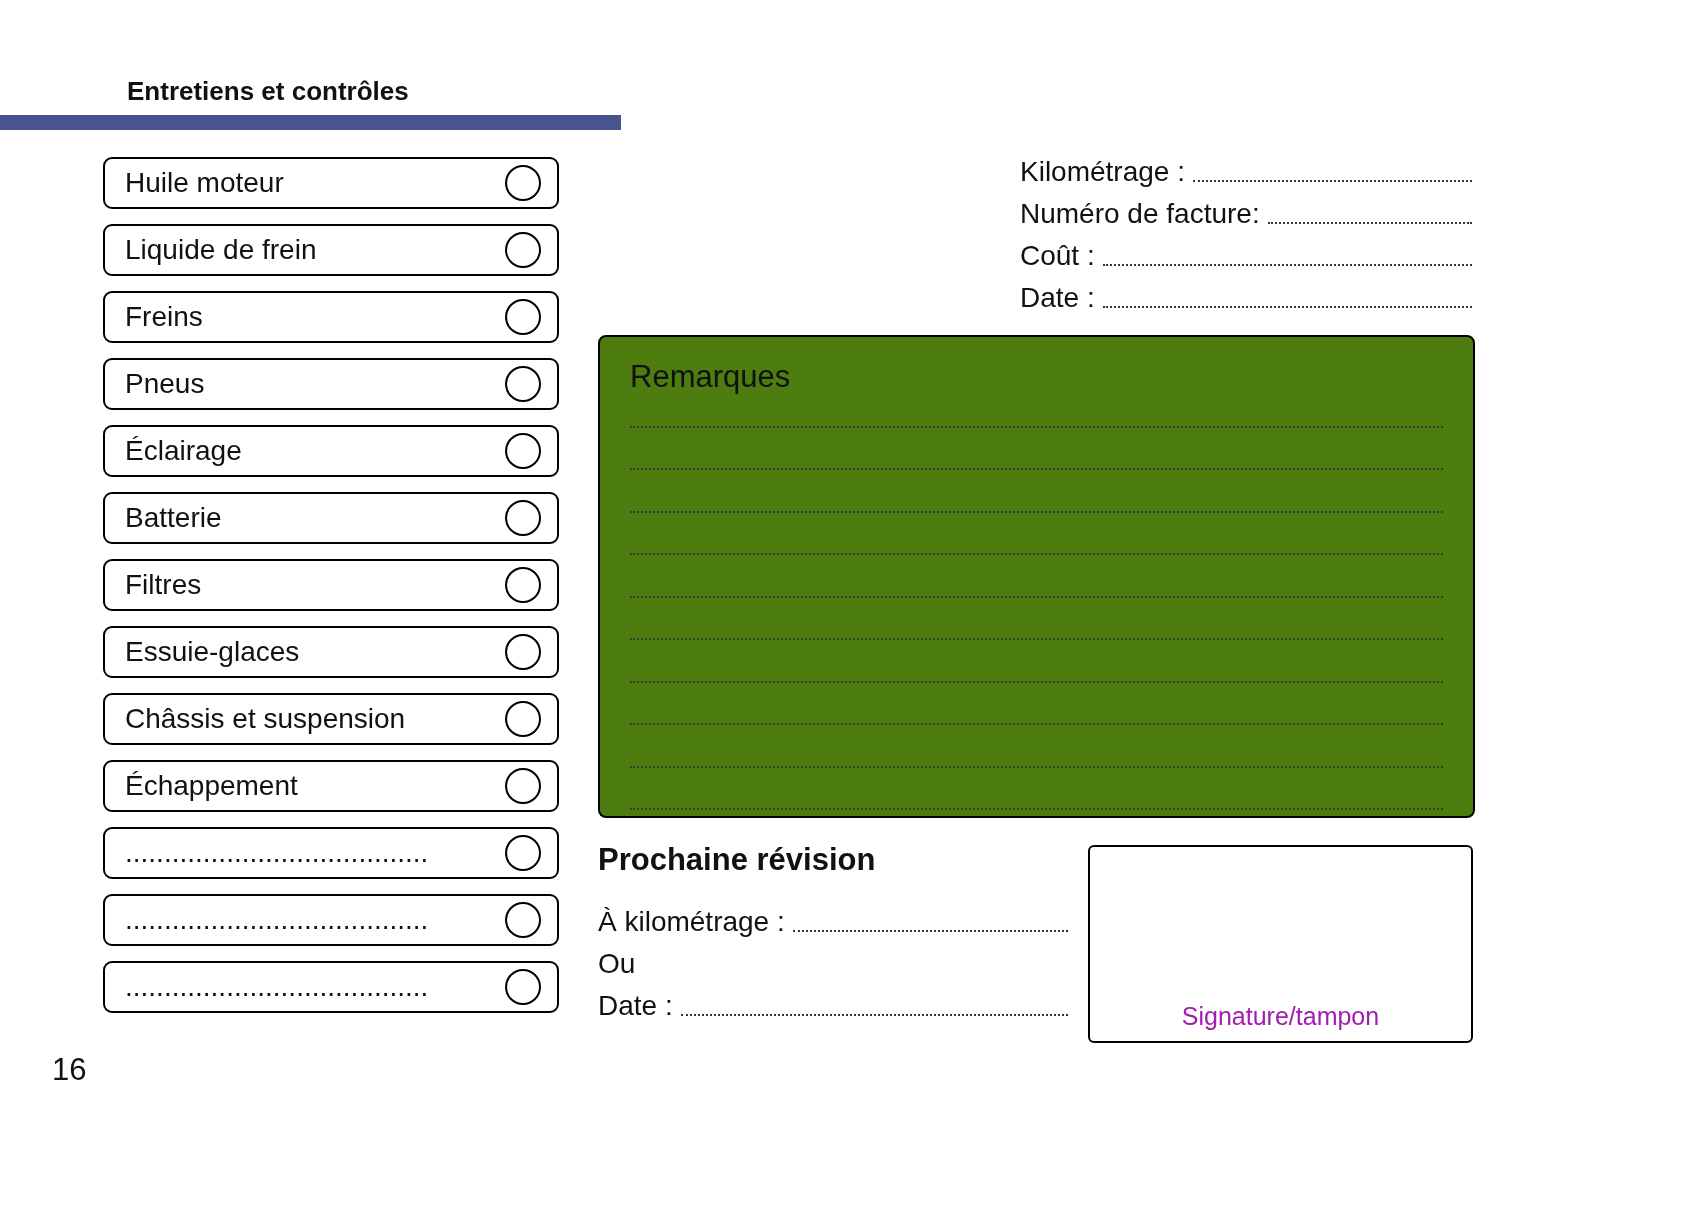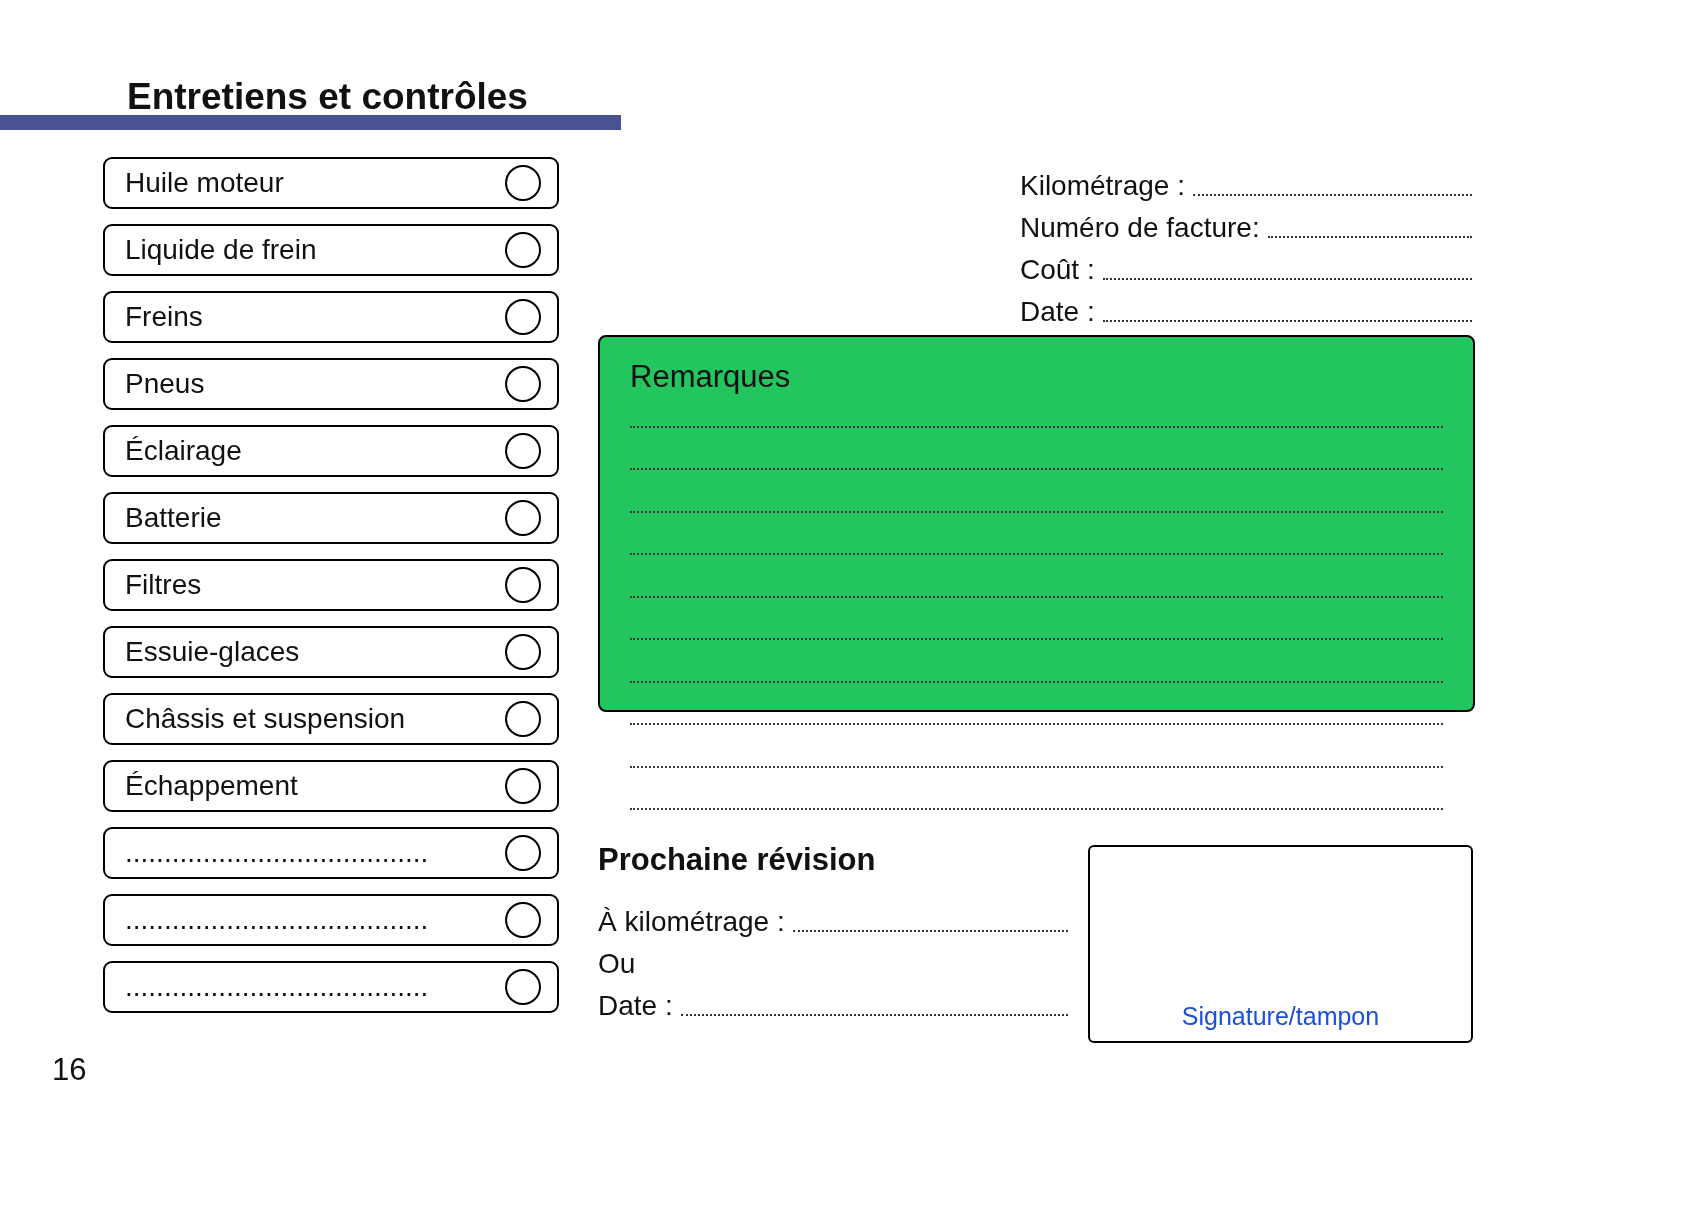--- a/index.html
+++ b/index.html
@@ -9,21 +9,21 @@
     height: 1212px;
     background: #ffffff;
     font-family: "Liberation Sans", sans-serif;
     color: #111111;
     overflow: hidden;
   }
   .title {
     position: absolute;
     left: 127px;
     top: 76px;
-    font-size: 37px;
+    font-size: 26px;
     font-weight: bold;
   }
   .accent-bar {
     position: absolute;
     left: 0;
     top: 115px;
     width: 621px;
     height: 15px;
     background: #4a5392;
   }
@@ -69,37 +69,37 @@
     background: #fff;
   }
   .fill-line {
     flex: 1;
     height: 0;
     border-bottom: 2px dotted #333;
     margin-bottom: 6px;
     margin-left: 8px;
     min-width: 40px;
   }
-  .invoice-fields { position: absolute; left: 1020px; top: 155px; width: 452px; margin-top: 14px; }
+  .invoice-fields { position: absolute; left: 1020px; top: 155px; width: 452px; }
   .field-row {
     display: flex;
     align-items: flex-end;
     height: 33px;
     margin-bottom: 9px;
     font-size: 28px;
   }
   .field-row .field-label { white-space: nowrap; }
   .remarks-box {
     position: absolute;
     left: 598px; top: 335px;
-    width: 877px; height: 377px;
+    width: 877px; height: 483px;
     border: 2.5px solid #000;
     border-radius: 8px;
     box-sizing: border-box;
-    background: #22c55e;
+    background: #4d7c0f;
   }
   .remarks-title {
     position: absolute;
     left: 30px; top: 22px;
     font-size: 31px;
   }
   .remarks-lines {
     position: absolute;
     left: 30px; right: 30px; top: 48px;
   }
@@ -120,21 +120,21 @@
     width: 385px; height: 198px;
     border: 2.5px solid #000;
     border-radius: 6px;
     box-sizing: border-box;
     background: #fff;
   }
   .signature-label {
     position: absolute;
     left: 0; right: 0; bottom: 10px;
     text-align: center;
-    color: #1d4ed8;
+    color: #a21caf;
     font-size: 25px;
   }
   .page-number {
     position: absolute;
     left: 52px; top: 1042px;
     font-size: 31px;
     margin-top: 10px;
   }
 </style>
 </head>

